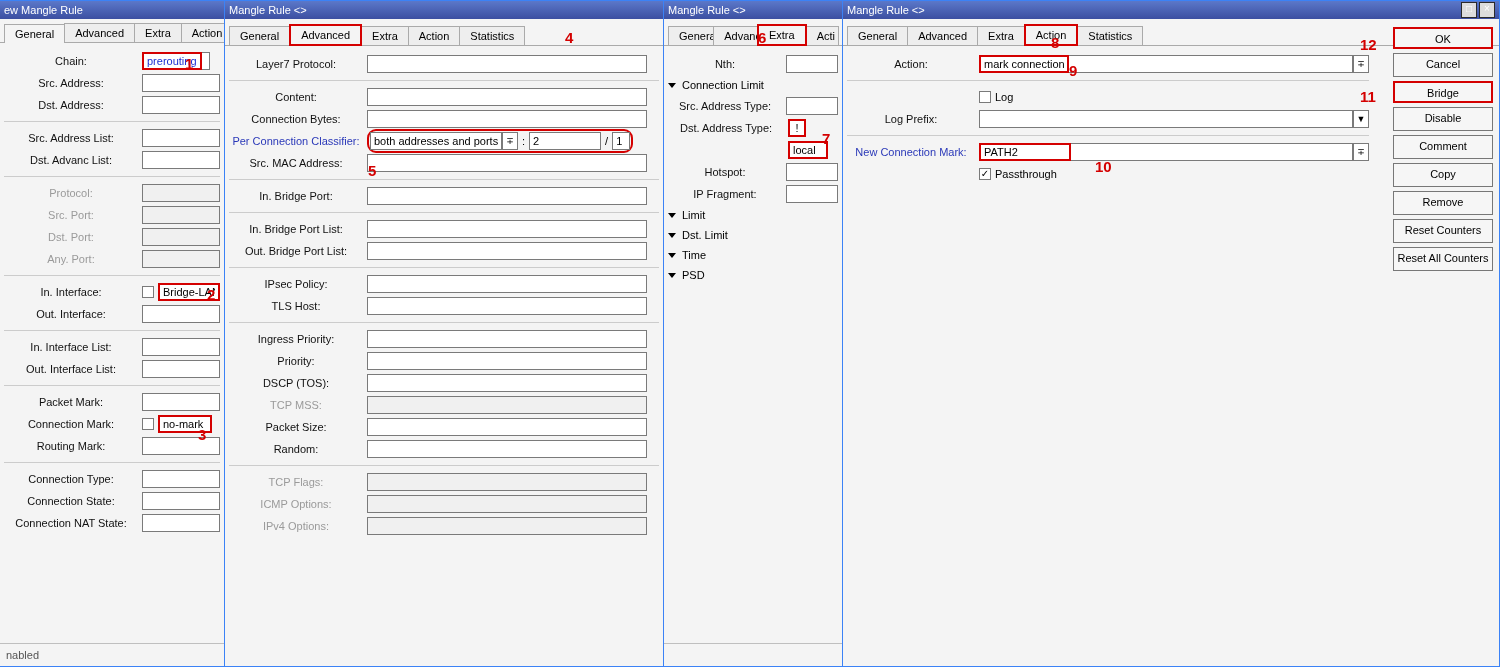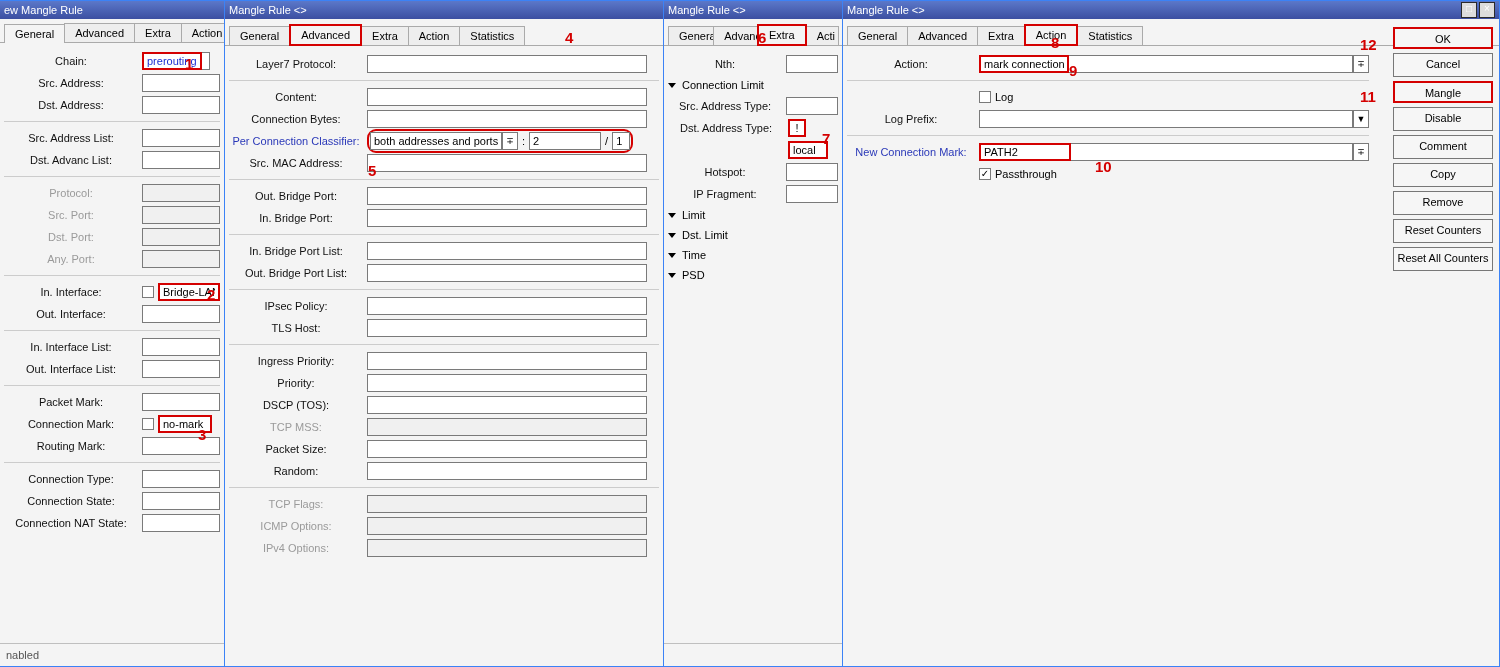--- a/index.html
+++ b/index.html
@@ -193,24 +193,20 @@
         <input class="inp" style="width: 18px;" value="1">
       </span>
         </div>
     <span class="num" style="left:143px;top:161px;">5</span>
     <div class="row">
           <span class="lbl">Src. MAC Address:</span>
           <input class="inp" style="width: 280px;">
         </div>
     <div class="sep"></div>
     <div class="row">
-          <span class="lbl">Out. Bridge Port:</span>
-          <input class="inp" style="width: 280px;">
-        </div>
-    <div class="row">
           <span class="lbl">In. Bridge Port:</span>
           <input class="inp" style="width: 280px;">
         </div>
     <div class="sep"></div>
     <div class="row">
           <span class="lbl">In. Bridge Port List:</span>
           <input class="inp" style="width: 280px;">
         </div>
     <div class="row">
           <span class="lbl">Out. Bridge Port List:</span>
@@ -373,21 +369,21 @@
     <div class="row">
           <span class="lbl"></span>
           <span class="chk">✓</span>
           <span>Passthrough</span>
         </div>
   </div>
 
   <div class="btncol">
     <div class="winbtn hl">OK</div>
     <div class="winbtn">Cancel</div>
-    <div class="winbtn hl">Mangle</div>
+    <div class="winbtn hl">Bridge</div>
     <div class="winbtn">Disable</div>
     <div class="winbtn">Comment</div>
     <div class="winbtn">Copy</div>
     <div class="winbtn">Remove</div>
     <div class="winbtn">Reset Counters</div>
     <div class="winbtn">Reset All Counters</div>
   </div>
   <span class="num" style="left:517px;top:87px;">11</span>
   <span class="num" style="left:517px;top:35px;">12</span>
 </div>

